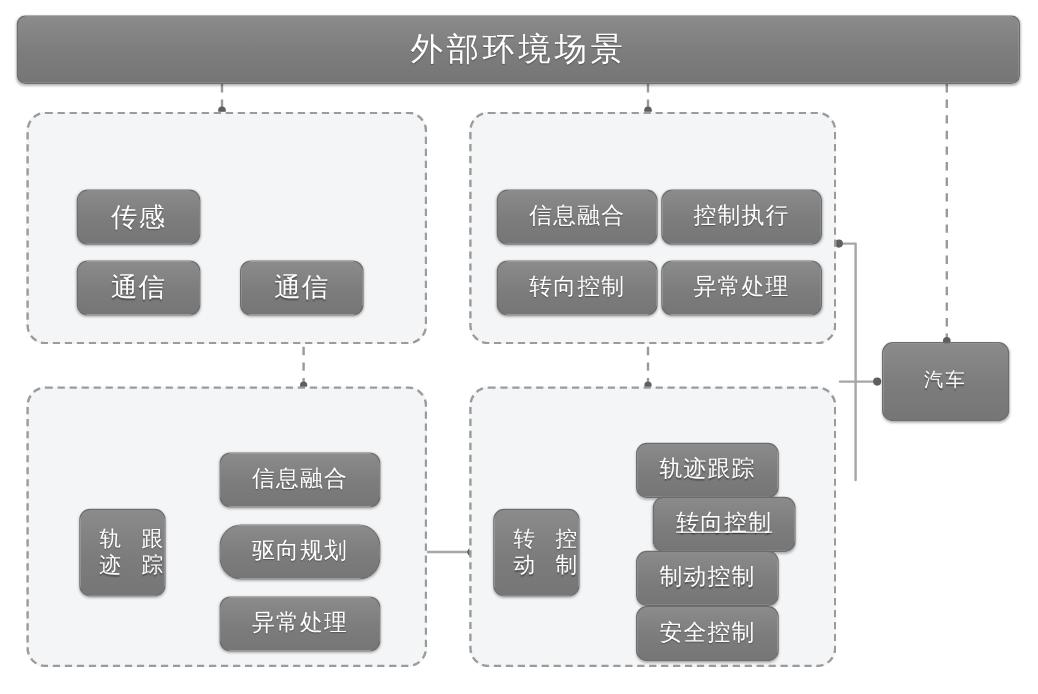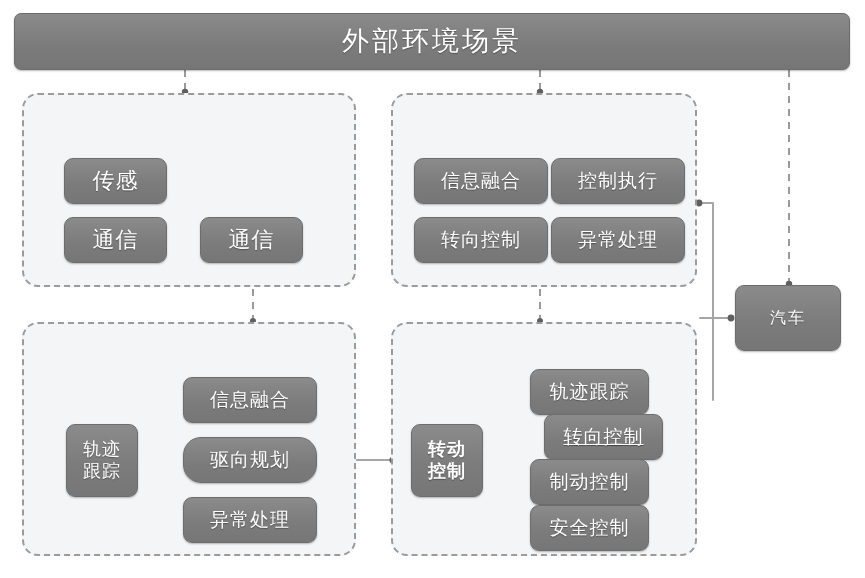--- a/index.html
+++ b/index.html
@@ -83,21 +83,21 @@
 
   .t-tl{ top:112px; left:22px;  width:334px; }
   .t-tr{ top:112px; left:391px; width:306px; }
   .t-bl{ top:340px; left:22px;  width:334px; }
   .t-br{ top:340px; left:391px; width:306px; }
 
   
   .chip-sm{ width:103px; height:46px; font-size:22px; }
   .chip-md{ width:119px; height:46px; font-size:19px; }
   .chip-lg{ width:134px; height:46px; font-size:19px; }
-  .chip-stack{ width:72px; height:73px; font-size:18px; flex-direction:column; }
+  .chip-stack{ width:72px; height:73px; font-size:18px; flex-direction:row; }
   .chip-stack span{ display:block; }
 </style>
 </head>
 <body>
 
 <div id="stage">
 
   <svg id="wires" viewBox="0 0 865 578" width="865" height="578">
     <defs>
       <style>
@@ -177,21 +177,21 @@
   <div class="node chip-lg" style="left:551px; top:217px;">异常处理</div>
 
   <div class="node chip-stack" style="left:66px; top:424px;">
     <span>轨迹</span>
     <span>跟踪</span>
   </div>
   <div class="node chip-lg" style="left:183px; top:377px;">信息融合</div>
   <div class="node chip-lg" style="left:183px; top:437px;border-radius:18px;">驱向规划</div>
   <div class="node chip-lg" style="left:183px; top:497px;">异常处理</div>
 
-  <div class="node chip-stack" style="left:411px; top:424px;font-weight:bold;">
+  <div class="node chip-stack" style="left:411px; top:424px;">
     <span>转动</span>
     <span>控制</span>
   </div>
   <div class="node chip-md" style="left:530px; top:369px;">轨迹跟踪</div>
   <div class="node chip-md" style="left:544px; top:414px;text-decoration:underline;">转向控制</div>
   <div class="node chip-md" style="left:530px; top:459px;">制动控制</div>
   <div class="node chip-md" style="left:530px; top:505px;">安全控制</div>
 
 </div>
 

